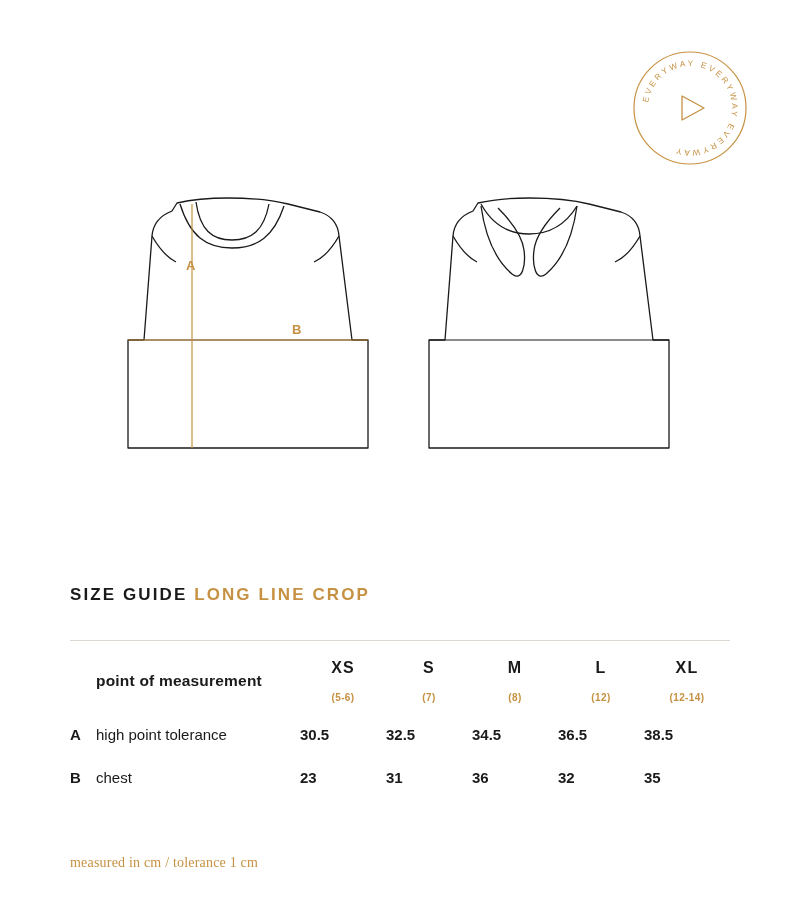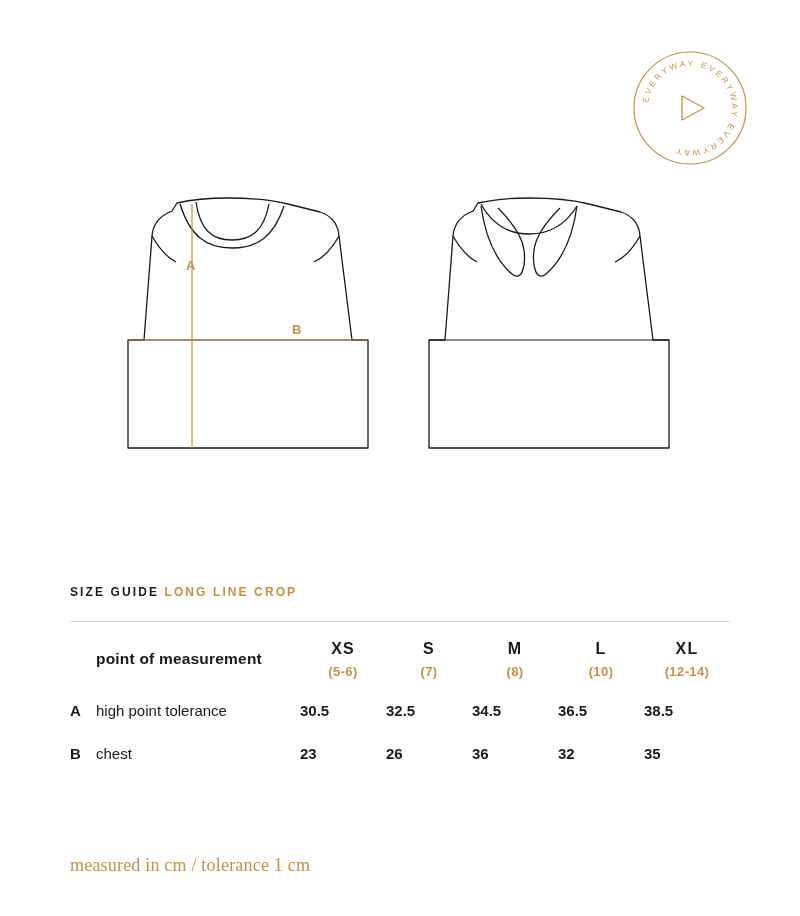--- a/index.html
+++ b/index.html
@@ -35,25 +35,25 @@
   }
 
   
   .guide {
     position: absolute;
     top: 585px;
     left: 70px;
     width: 660px;
   }
   .guide-title {
-    font-size: 12px;
+    font-size: 17px;
     font-weight: bold;
     letter-spacing: 2.1px;
     color: #1a1a1a;
-    margin: 0 0 22px 0;
+    margin: 0 0 35px 0;
     white-space: nowrap;
   }
   .guide-title .accent {
     color: #c69142;
   }
   .rule {
     height: 1px;
     background: #ddd8d2;
     width: 660px;
     margin: 0 0 0 0;
@@ -93,46 +93,46 @@
   th.size-col .size-name {
     font-family: "Liberation Sans", sans-serif;
     font-weight: bold;
     font-size: 16px;
     letter-spacing: 1.2px;
     display: block;
     line-height: 1.1;
   }
   th.size-col .size-sub {
     display: block;
-    font-size: 13px;
+    font-size: 10px;
     font-weight: bold;
     color: #c69142;
     letter-spacing: 0.4px;
-    margin-top: 6px;
+    margin-top: 15px;
   }
   tr.header-row th { padding: 14px 0 10px 0; }
   tr.data-row td {
     padding: 13px 0 13px 0;
     font-size: 15px;
     font-weight: bold;
     font-family: "Liberation Sans", sans-serif;
   }
   tr.data-row td.col-label {
     font-weight: normal;
   }
   tr.data-row td.size-col {
     text-align: left;
   }
 
   .footnote {
     position: absolute;
     top: 855px;
     left: 70px;
     font-family: "Liberation Serif", serif;
-    font-size: 18px;
+    font-size: 14px;
     color: #c69142;
     letter-spacing: 0.2px;
   }
 </style>
 </head>
 <body>
 
 <div class="logo-wrap">
   <svg width="120" height="120" viewBox="0 0 120 120" xmlns="http://www.w3.org/2000/svg">
     <defs>
@@ -243,21 +243,21 @@
         <th class="size-col">
           <span class="size-name">S</span>
           <span class="size-sub">(7)</span>
         </th>
         <th class="size-col">
           <span class="size-name">M</span>
           <span class="size-sub">(8)</span>
         </th>
         <th class="size-col">
           <span class="size-name">L</span>
-          <span class="size-sub">(10)</span>
+          <span class="size-sub">(12)</span>
         </th>
         <th class="size-col">
           <span class="size-name">XL</span>
           <span class="size-sub">(12-14)</span>
         </th>
       </tr>
     </thead>
     <tbody>
       <tr class="data-row">
         <td class="col-letter">A</td>
@@ -265,21 +265,21 @@
         <td class="size-col">30.5</td>
         <td class="size-col">32.5</td>
         <td class="size-col">34.5</td>
         <td class="size-col">36.5</td>
         <td class="size-col">38.5</td>
       </tr>
       <tr class="data-row">
         <td class="col-letter">B</td>
         <td class="col-label">chest</td>
         <td class="size-col">23</td>
-        <td class="size-col">26</td>
+        <td class="size-col">31</td>
         <td class="size-col">36</td>
         <td class="size-col">32</td>
         <td class="size-col">35</td>
       </tr>
     </tbody>
   </table>
 </div>
 
 <div class="footnote">measured in cm / tolerance 1 cm</div>
 

